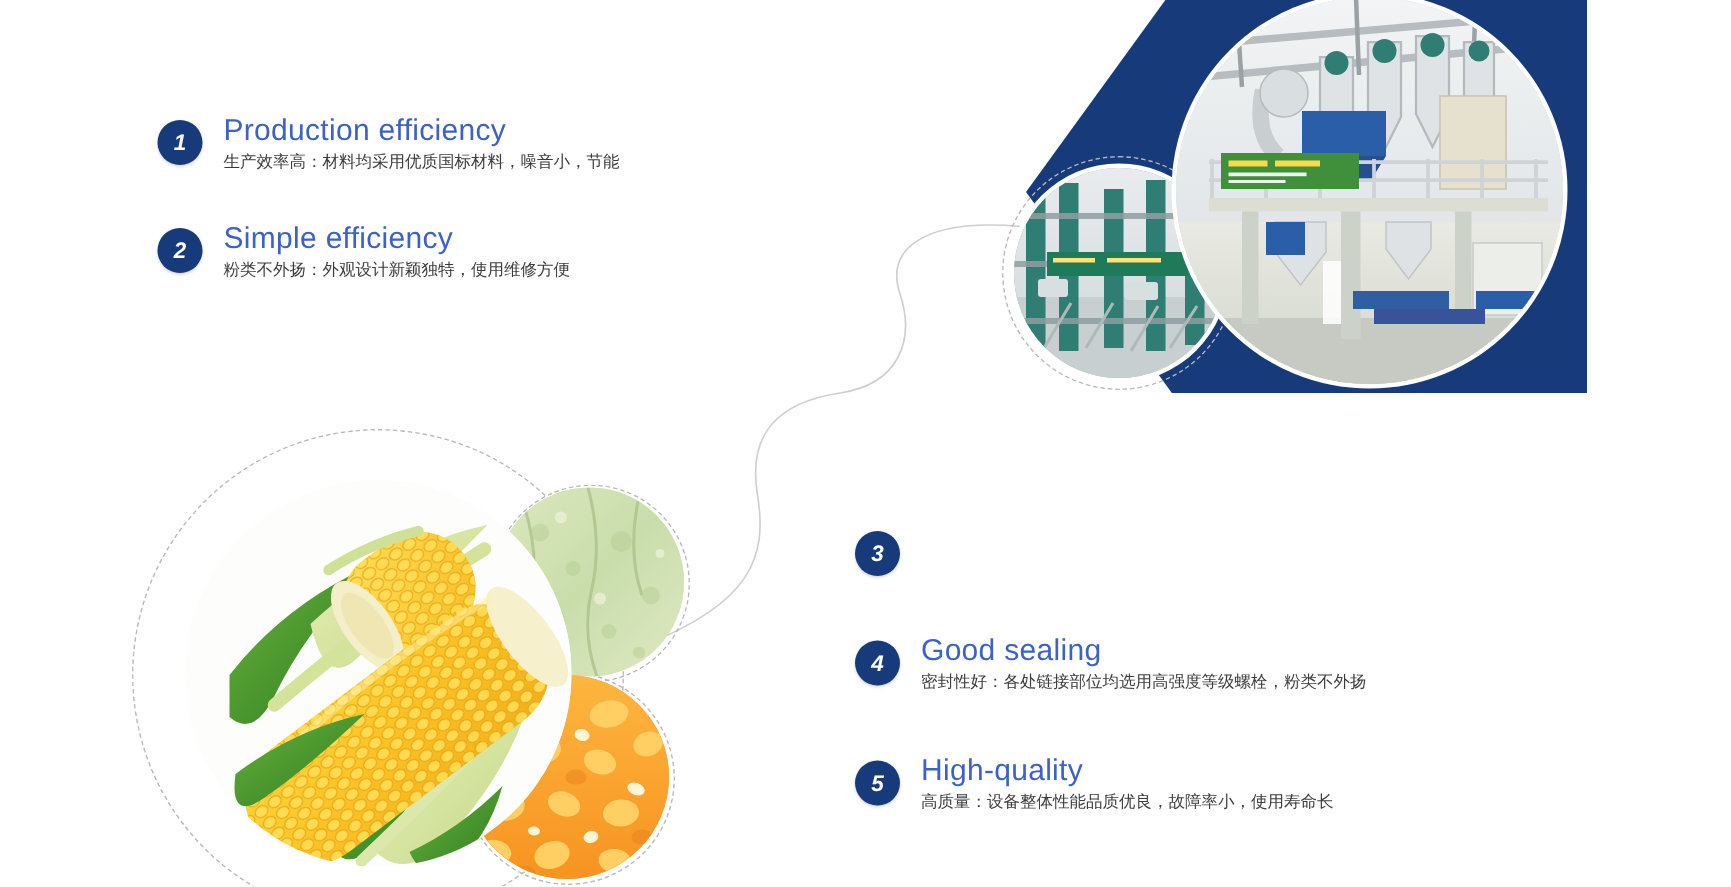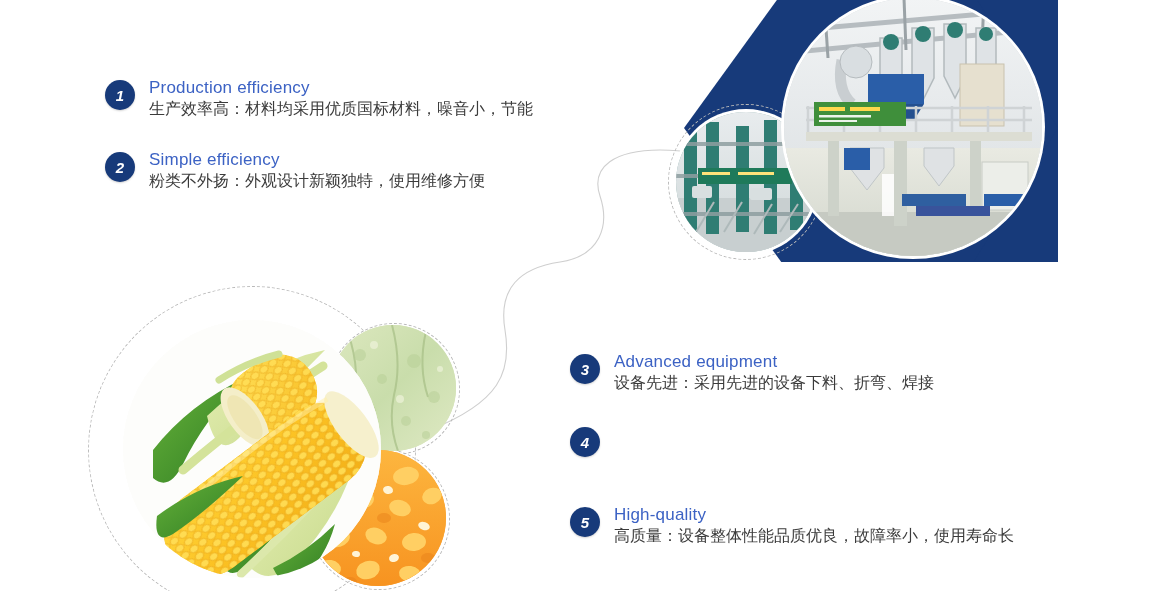--- a/index.html
+++ b/index.html
@@ -23,28 +23,28 @@
     color:#ffffff;
     font-size:15px;font-style:italic;font-weight:bold;
     display:flex;align-items:center;justify-content:center;
     flex:0 0 30px;
     box-shadow:0 1px 2px rgba(0,0,0,.18);
     margin-top:2px;
   }
   .ftext{margin-left:14px;}
   .fen{
     color:#3c62c4;
-    font-size:17px;
+    font-size:20px;
     line-height:19px;
     letter-spacing:.2px;
     white-space:nowrap;
   }
   .fzh{
     color:#3b3b3b;
-    font-size:16px;
+    font-size:11px;
     line-height:21px;
     white-space:nowrap;
     margin-top:1px;
   }
 
   
   .hex-wrap{position:absolute;left:684px;top:-6px;width:470px;height:280px;}
   .hex{
     position:absolute;left:0;top:0;width:374px;height:268px;
     background:#173a7a;
@@ -379,28 +379,28 @@
   <div class="feature" style="left:105px;top:150px;">
     <div class="badge">2</div>
     <div class="ftext">
       <div class="fen">Simple efficiency</div>
       <div class="fzh">粉类不外扬：外观设计新颖独特，使用维修方便</div>
     </div>
   </div>
 
   <div class="feature" style="left:570px;top:352px;">
     <div class="badge">3</div>
-    <div class="ftext">
-      <div class="fen">Advanced equipment</div>
-      <div class="fzh">设备先进：采用先进的设备下料、折弯、焊接</div>
-    </div>
   </div>
 
   <div class="feature" style="left:570px;top:425px;">
     <div class="badge">4</div>
+    <div class="ftext">
+      <div class="fen">Good sealing</div>
+      <div class="fzh">密封性好：各处链接部位均选用高强度等级螺栓，粉类不外扬</div>
+    </div>
   </div>
 
   <div class="feature" style="left:570px;top:505px;">
     <div class="badge">5</div>
     <div class="ftext">
       <div class="fen">High-quality</div>
       <div class="fzh">高质量：设备整体性能品质优良，故障率小，使用寿命长</div>
     </div>
   </div>
 

